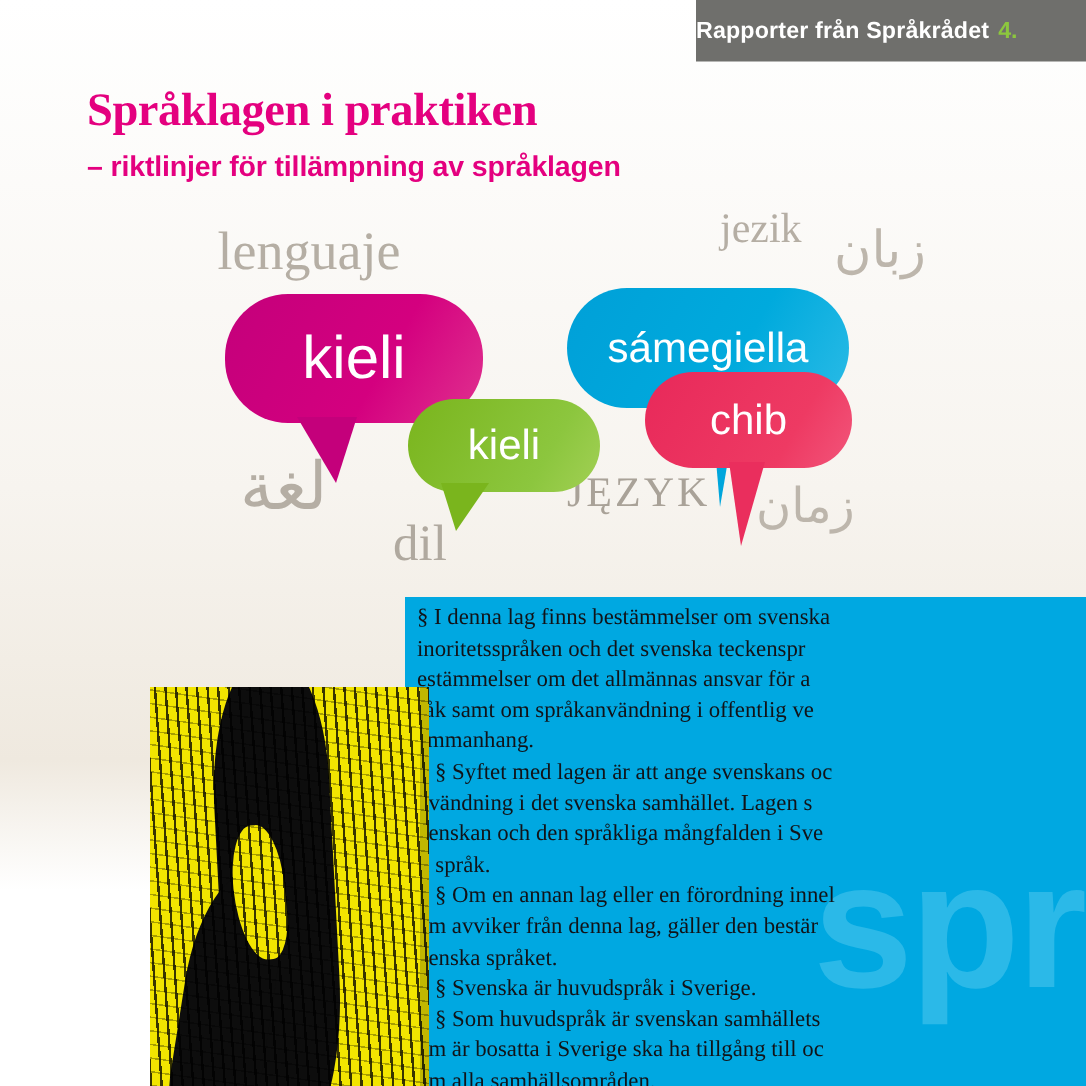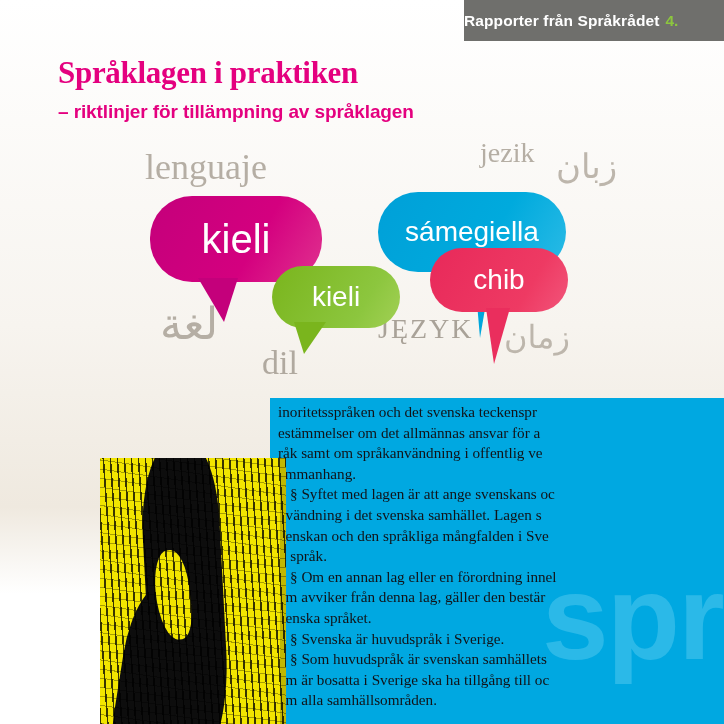--- a/index.html
+++ b/index.html
@@ -318,20 +318,21 @@
   <div class="bubble" id="b-red">
     <span>chib</span>
     <span class="tail"></span>
   </div>
 
   <div class="photo-area">
 
     <div class="law-panel">
       <div class="law-ghost">språk</div>
       <div class="law-text">
+        <p>§ I denna lag finns bestämmelser om svenska</p>
         <p>inoritetsspråken och det svenska teckenspr</p>
         <p>estämmelser om det allmännas ansvar för a</p>
         <p>råk samt om språkanvändning i offentlig ve</p>
         <p>ammanhang.</p>
         <p class="indent">§ Syftet med lagen är att ange svenskans oc</p>
         <p>nvändning i det svenska samhället. Lagen s</p>
         <p>venskan och den språkliga mångfalden i Sve</p>
         <p>ll språk.</p>
         <p class="indent">§ Om en annan lag eller en förordning innel</p>
         <p>om avviker från denna lag, gäller den bestär</p>

